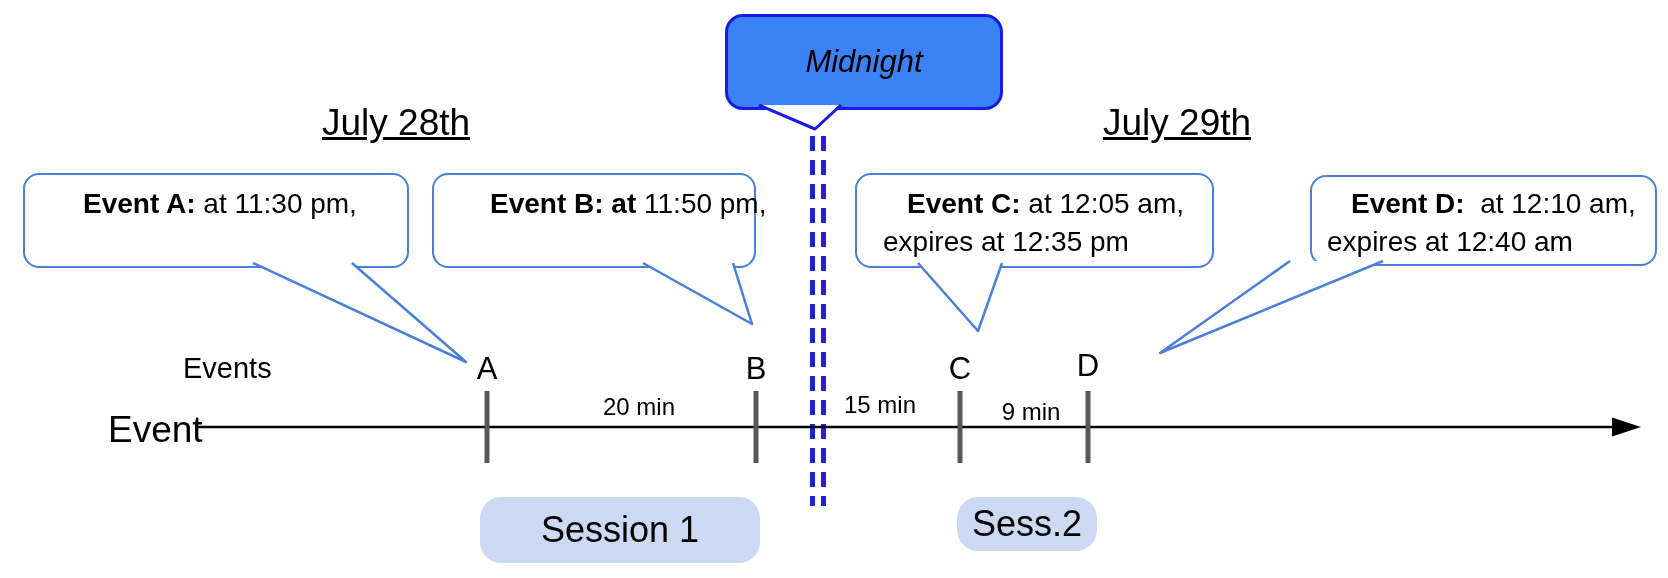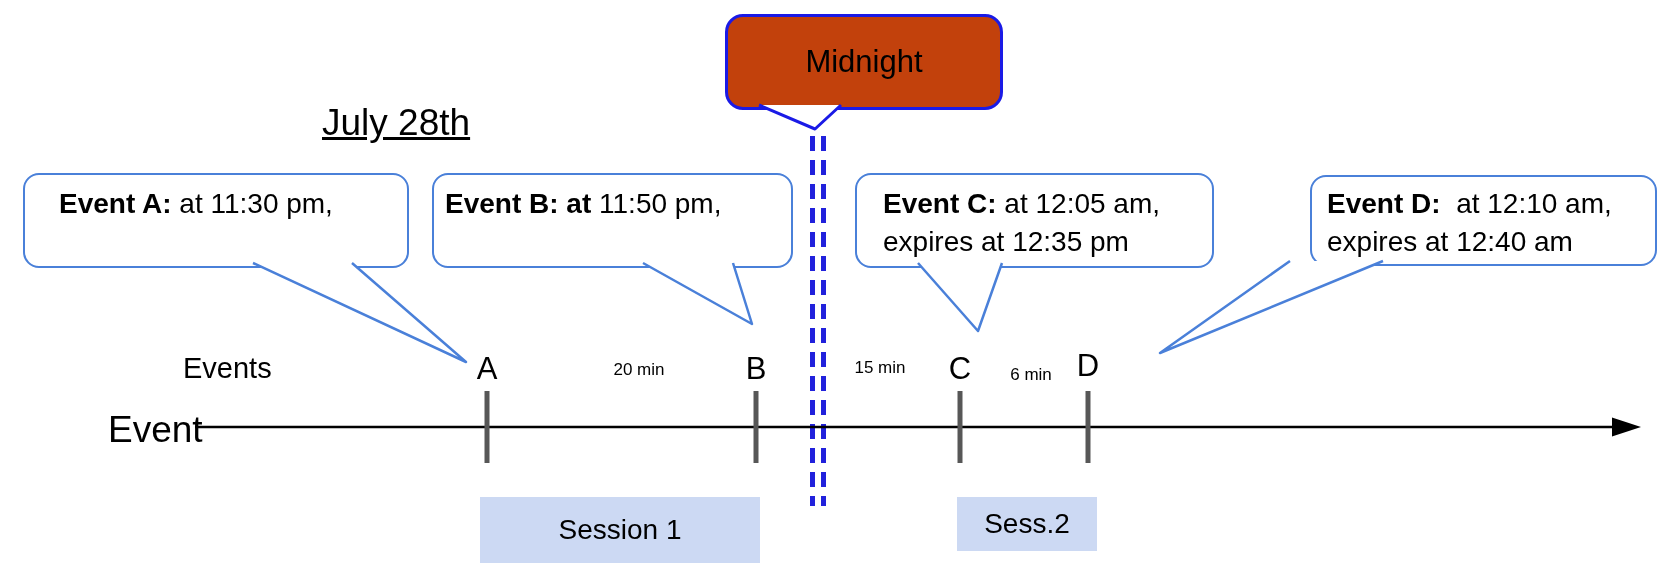--- a/index.html
+++ b/index.html
@@ -2,65 +2,66 @@
 <html style="--event_bubble_border: #4a80d9; --midnight_bubble_border: #1a1ae6; --midnight_line: #2121dc; --tick: #575757; --timeline: #000000; --session_fill: #ccd9f3;"><head>
 <meta charset="utf-8">
 <style>
   html,body { margin:0; padding:0; background:#ffffff; }
   .canvas {
     position:relative; width:1668px; height:578px; background:#ffffff;
     font-family:"Liberation Sans", sans-serif; color:#000; overflow:hidden;
   }
   .day-label { position:absolute; font-size:37px; white-space:nowrap;text-decoration:underline; }
   .midnight-bubble {
-    position:absolute; background:#c2410c; box-sizing:border-box;
+    position:absolute; background:#3b82f6; box-sizing:border-box;
     border:3px solid var(--midnight_bubble_border,#1a1ae6); border-radius:18px;
     display:flex; align-items:center; justify-content:center;
-    font-size:31px; z-index:1;
+    font-size:31px; z-index:1;font-style:italic;
   }
   .bubble {
     position:absolute; background:#fff; box-sizing:border-box;
     border:2.5px solid var(--event_bubble_border,#4a80d9); border-radius:16px;
     font-size:28px; line-height:38px; z-index:1;
   }
-  .bubble .line1 { white-space:pre; }
+  .bubble .line1 { white-space:pre;margin-left:24px; }
   .bubble b { font-weight:bold; }
   .axis-label-user { position:absolute; font-size:37px; }
   .axis-label-events { position:absolute; font-size:29px; }
   .tick-letter { position:absolute; transform:translateX(-50%); font-size:31px; white-space:nowrap; }
-  .interval-label { position:absolute; transform:translateX(-50%); font-size:17px; white-space:nowrap; }
+  .interval-label { position:absolute; transform:translateX(-50%); font-size:24px; white-space:nowrap;margin-top:33px; }
   .session-box {
     position:absolute; background:var(--session_fill,#ccd9f3);
     display:flex; align-items:center; justify-content:center;
-    font-size:28px; z-index:0;
+    font-size:36px; z-index:0;border-radius:21px;
   }
   svg.overlay { position:absolute; left:0; top:0; z-index:2; pointer-events:none; }
   .tl-line { stroke:var(--timeline,#000); stroke-width:2.5; fill:none; }
   .tl-head { fill:var(--timeline,#000); stroke:none; }
   .tick { stroke:var(--tick,#575757); stroke-width:5; }
   .mid-dash { stroke:var(--midnight_line,#2121dc); stroke-width:5; stroke-dasharray:15 9; fill:none; }
   .beak { fill:#ffffff; stroke:var(--event_bubble_border,#4a80d9); stroke-width:2.5; stroke-linejoin:round; }
   .beak-mid { fill:#ffffff; stroke:var(--midnight_bubble_border,#1a1ae6); stroke-width:3; stroke-linejoin:round; }
 </style>
 </head>
 <body>
 
 <div class="canvas">
 
   <div class="day-label" style="left:322px;top:102px">July 28th</div>
+  <div class="day-label" style="left:1103px;top:102px">July 29th</div>
 
   <div class="midnight-bubble" style="left:725px;top:14px;width:278px;height:96px">
     <span>Midnight</span>
   </div>
 
   <div class="bubble" style="left:23px;top:173px;width:386px;height:95px;padding:10px 0 0 34px">
     <div class="line1"><b>Event A:</b><span> at 11:30 pm,</span></div>
   </div>
 
-  <div class="bubble" style="left:432px;top:173px;width:361px;height:95px;padding:10px 0 0 11px">
+  <div class="bubble" style="left:432px;top:173px;width:324px;height:95px;padding:10px 0 0 32px">
     <div class="line1"><b>Event B: at</b><span> 11:50 pm,</span></div>
   </div>
 
   <div class="bubble" style="left:855px;top:173px;width:359px;height:95px;padding:10px 0 0 26px">
     <div class="line1"><b>Event C:</b><span> at 12:05 am,</span></div>
     <div class="line2">expires at 12:35 pm</div>
   </div>
 
   <div class="bubble" style="left:1310px;top:175px;width:347px;height:91px;padding:8px 0 0 15px">
     <div class="line1"><b>Event D:</b><span>  at 12:10 am,</span></div>
@@ -70,21 +71,21 @@
   <div class="axis-label-events" style="left:183px;top:352px">Events</div>
   <div class="axis-label-user" style="left:108px;top:409px">Event</div>
 
   <div class="tick-letter" style="left:487px;top:351px">A</div>
   <div class="tick-letter" style="left:756px;top:351px">B</div>
   <div class="tick-letter" style="left:960px;top:351px">C</div>
   <div class="tick-letter" style="left:1088px;top:348px">D</div>
 
   <div class="interval-label" style="left:639px;top:360px">20 min</div>
   <div class="interval-label" style="left:880px;top:358px">15 min</div>
-  <div class="interval-label" style="left:1031px;top:365px">6 min</div>
+  <div class="interval-label" style="left:1031px;top:365px">9 min</div>
 
   <div class="session-box" style="left:480px;top:497px;width:280px;height:66px">
     <span>Session 1</span>
   </div>
   <div class="session-box" style="left:957px;top:497px;width:140px;height:54px">
     <span>Sess.2</span>
   </div>
 
   <svg class="overlay" width="1668" height="578" viewBox="0 0 1668 578">
 

